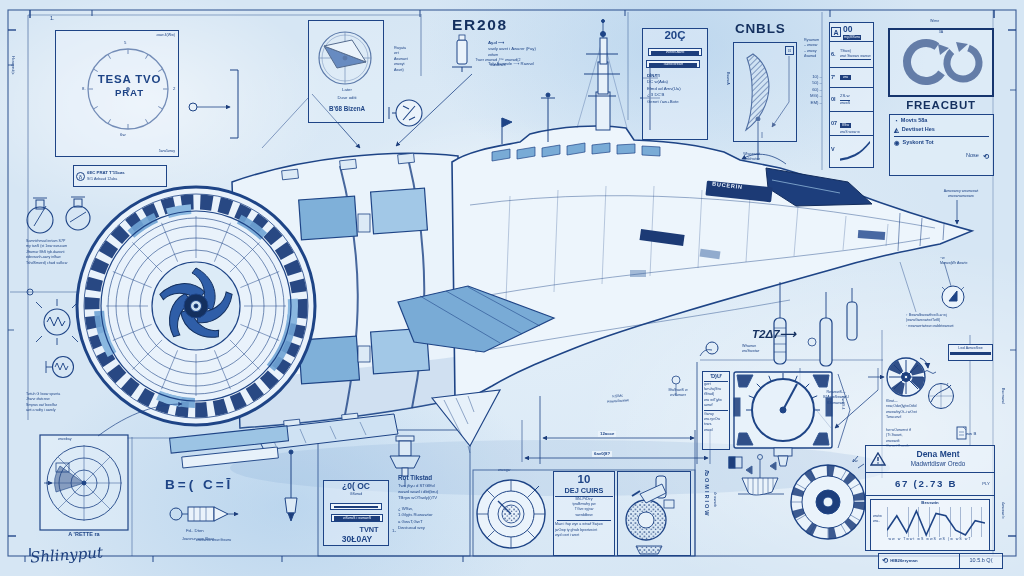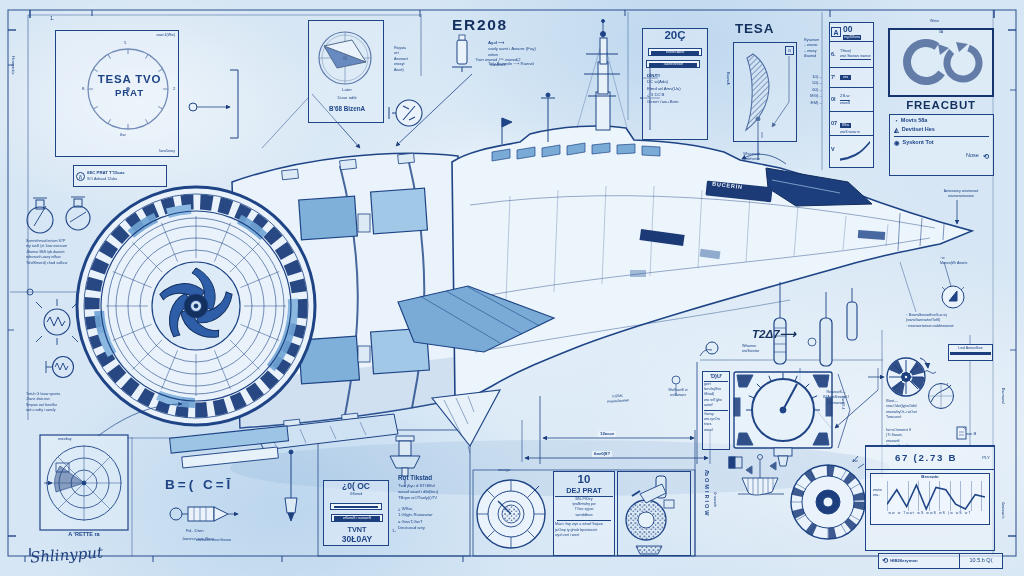--- a/index.html
+++ b/index.html
@@ -514,21 +514,21 @@
       </div>
  <div class="p t4" style="left:4px;top:44px;width:60px">
   <div class="b">DÌNЛ'I</div>
   <div>DC w(Ada)</div>
   <div>Elmd od Amv(Ua)</div>
   <div>¿ 3 DC'B</div>
   <div>Genet i'aw+Bote</div>
  </div>
 </div>
 
-<div class="p t13 b ls1 dk" style="left:735px;top:22px">TESA</div>
+<div class="p t13 b ls1 dk" style="left:735px;top:22px">CNBLS</div>
 <div class="p bx" style="left:733px;top:42px;width:64px;height:100px;background:rgba(236,244,252,.25)">
  <div class="p t4 c" style="right:2px;top:3px;width:9px;height:9px;border:1px solid #1e4486;line-height:8px">⊡</div>
 </div>
 <div class="p t3 vrt" style="left:725px;top:72px">BwwwA</div>
 
 <div class="p t3" style="left:804px;top:38px;width:34px">
  <div>Rywwwm</div>
  <div>– wwww</div>
  <div>– wwwy</div>
  <div>Δwwwd</div>
@@ -649,40 +649,40 @@
  <div class="c b t8">¿0( OC</div>
  <div class="c t3">GSwwd</div>
  <div class="barO" style="position:absolute;left:6px;top:22px;width:52px;height:7px">
         <div style="background:#1d3e7c;height:2px;margin:2px 3px"></div>
       </div>
  <div class="barO" style="position:absolute;left:7px;top:33px;width:52px;height:8px">
         <div class="barD" style="margin:1px 2px;height:5px">
           <span class="t3 wt">wSwwS i wwwwS</span>
         </div>
       </div>
- <div class="p c b t7" style="left:0;top:44px;width:66px">TVNT</div>
+ <div class="p c b t7" style="left:12px;top:44px;width:66px">TVNT</div>
  <div class="p c b t8" style="left:0;top:53px;width:66px">30Ł0AY</div>
 </div>
 
 <div class="p" style="left:398px;top:474px;width:120px">
  <div class="t6 b">Rot Tikstad</div>
  <div class="t4">Twe jfiyu d STGlEd</div>
  <div class="t4">wawd wawl i dbt(bru)</div>
  <div class="t4">TBryw wOTwdy(i)TV</div>
  <div class="t4" style="margin-top:4px">¿ WSw,</div>
  <div class="t4">1.Glyjts Ruwawtor</div>
  <div class="t4">a GwsT,GwT</div>
  <div class="t4">Dwsturad wey</div>
 </div>
 <div class="p t4" style="left:392px;top:528px">1-</div>
 <div class="p t3" style="left:498px;top:468px">wwwgw</div>
 
 <div class="p bx" style="left:553px;top:471px;width:62px;height:85px;padding:1px">
  <div class="c b t11">10</div>
- <div class="c b t7" style="border-bottom:.8px solid #1e4486">DEJ PRAT</div>
+ <div class="c b t7" style="border-bottom:.8px solid #1e4486">DEJ CUIRS</div>
  <div class="t3 c">BN–PtDtry</div>
  <div class="t3 c">tpwBmwfry pw</div>
  <div class="t3 c">TGve syjsw</div>
  <div class="t3 c">wwrddbew</div>
  <div style="border-top:.8px solid #1e4486;margin:2px 2px 1px"></div>
  <div class="t3">Maw i fwp wyn a wtswf Swjaw</div>
  <div class="t3">jwOwp ty ghwb bpwrtwcint</div>
  <div class="t3">wyd cwrt i wwrt</div>
 </div>
 
@@ -719,20 +719,31 @@
  <div>hw wOwwmvt tf</div>
  <div>(Tt 3wowt,</div>
  <div>wwwwdt</div>
  <div>Owwci Owwde</div>
 </div>
 <div class="p t4" style="left:947px;top:381px">r</div>
 <div class="p t4" style="left:966px;top:431px">ww Ƀ</div>
 <div class="p t4" style="left:852px;top:458px">4w</div>
 
 <div class="p" style="left:865px;top:445px;width:130px;height:106px;border:1.5px solid #1e4486;background:rgba(236,244,252,.55)">
+ <div class="flex" style="height:26px;padding:2px 4px">
+  <svg width="16" height="14" viewBox="0 0 16 14" style="position:static">
+          <polygon points="8,1 15,13 1,13" fill="none" stroke="#1d3e7c" stroke-width="1.4"></polygon>
+          <line x1="8" y1="5" x2="8" y2="9" stroke="#1d3e7c" stroke-width="1.4"></line>
+          <circle cx="8" cy="11" r=".8" fill="#1d3e7c"></circle>
+        </svg>
+  <span style="flex:1;text-align:center">
+   <div class="t8 b">Dena Ment</div>
+   <div class="t6">Madwrtdiswr Oredo</div>
+  </span>
+ </div>
  <div class="flex" style="height:24px;border-top:1px solid #1e4486;border-bottom:1px solid #1e4486;padding:0 4px">
   <span class="t9 b ls2" style="flex:1;text-align:center">67 (2.73 B</span>
   <span class="t4">PLY</span>
  </div>
  <div style="margin:3px 4px;border:1px solid #1e4486;height:52px;position:relative;background:rgba(244,249,253,.6)">
   <div class="t4 c b">Besswin</div>
   <div class="p t3" style="left:2px;top:14px">
           <div>wwtw</div>
           <div>ww..</div>
         </div>

